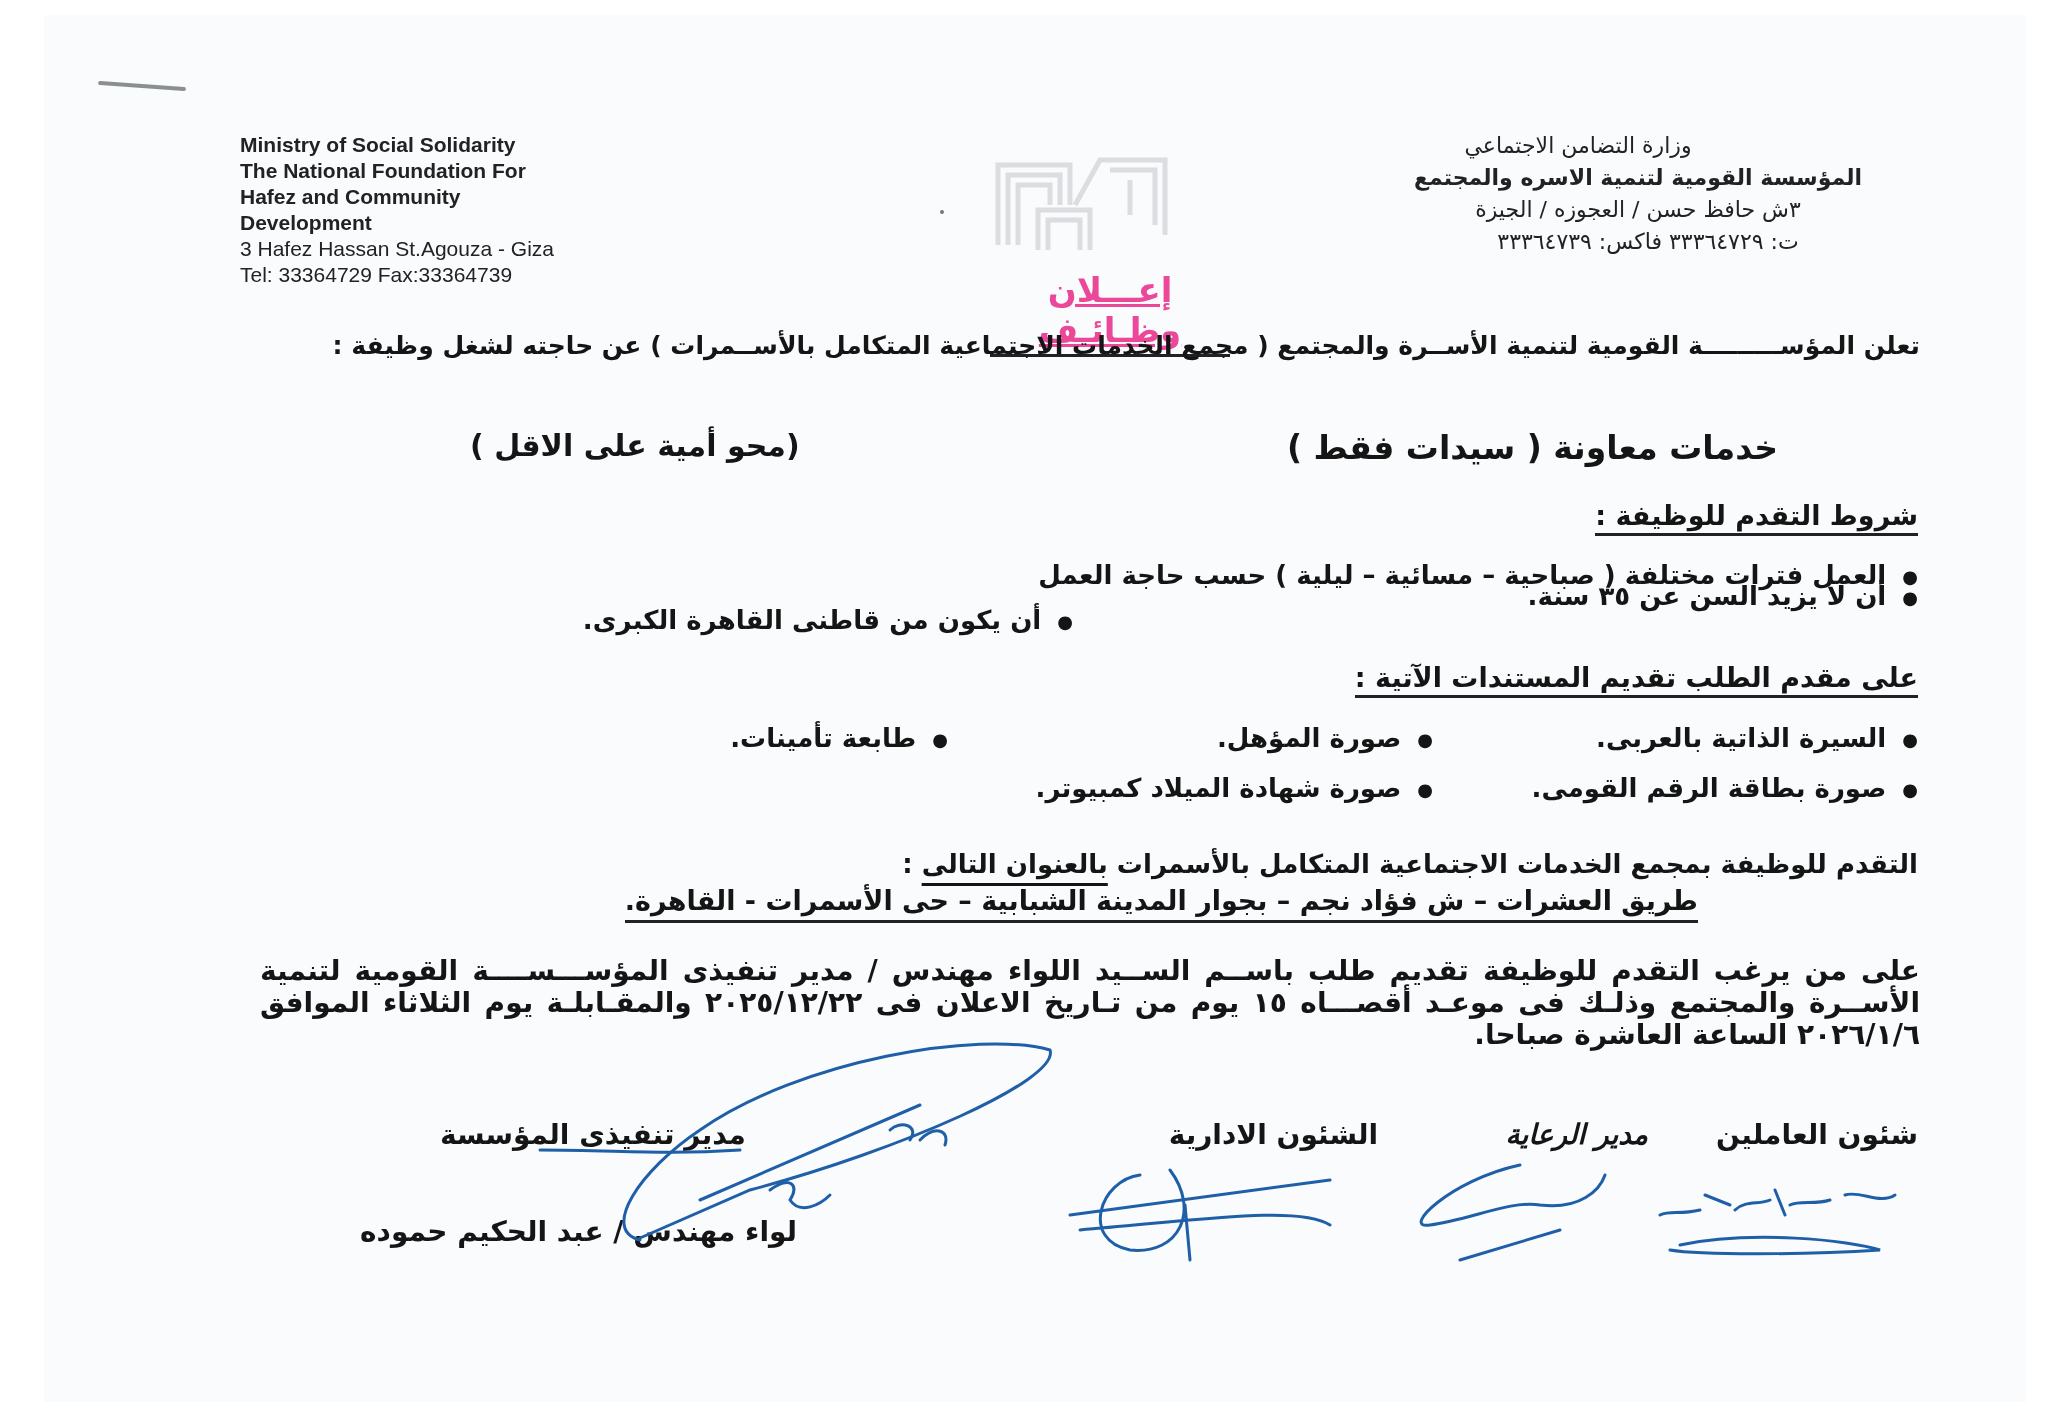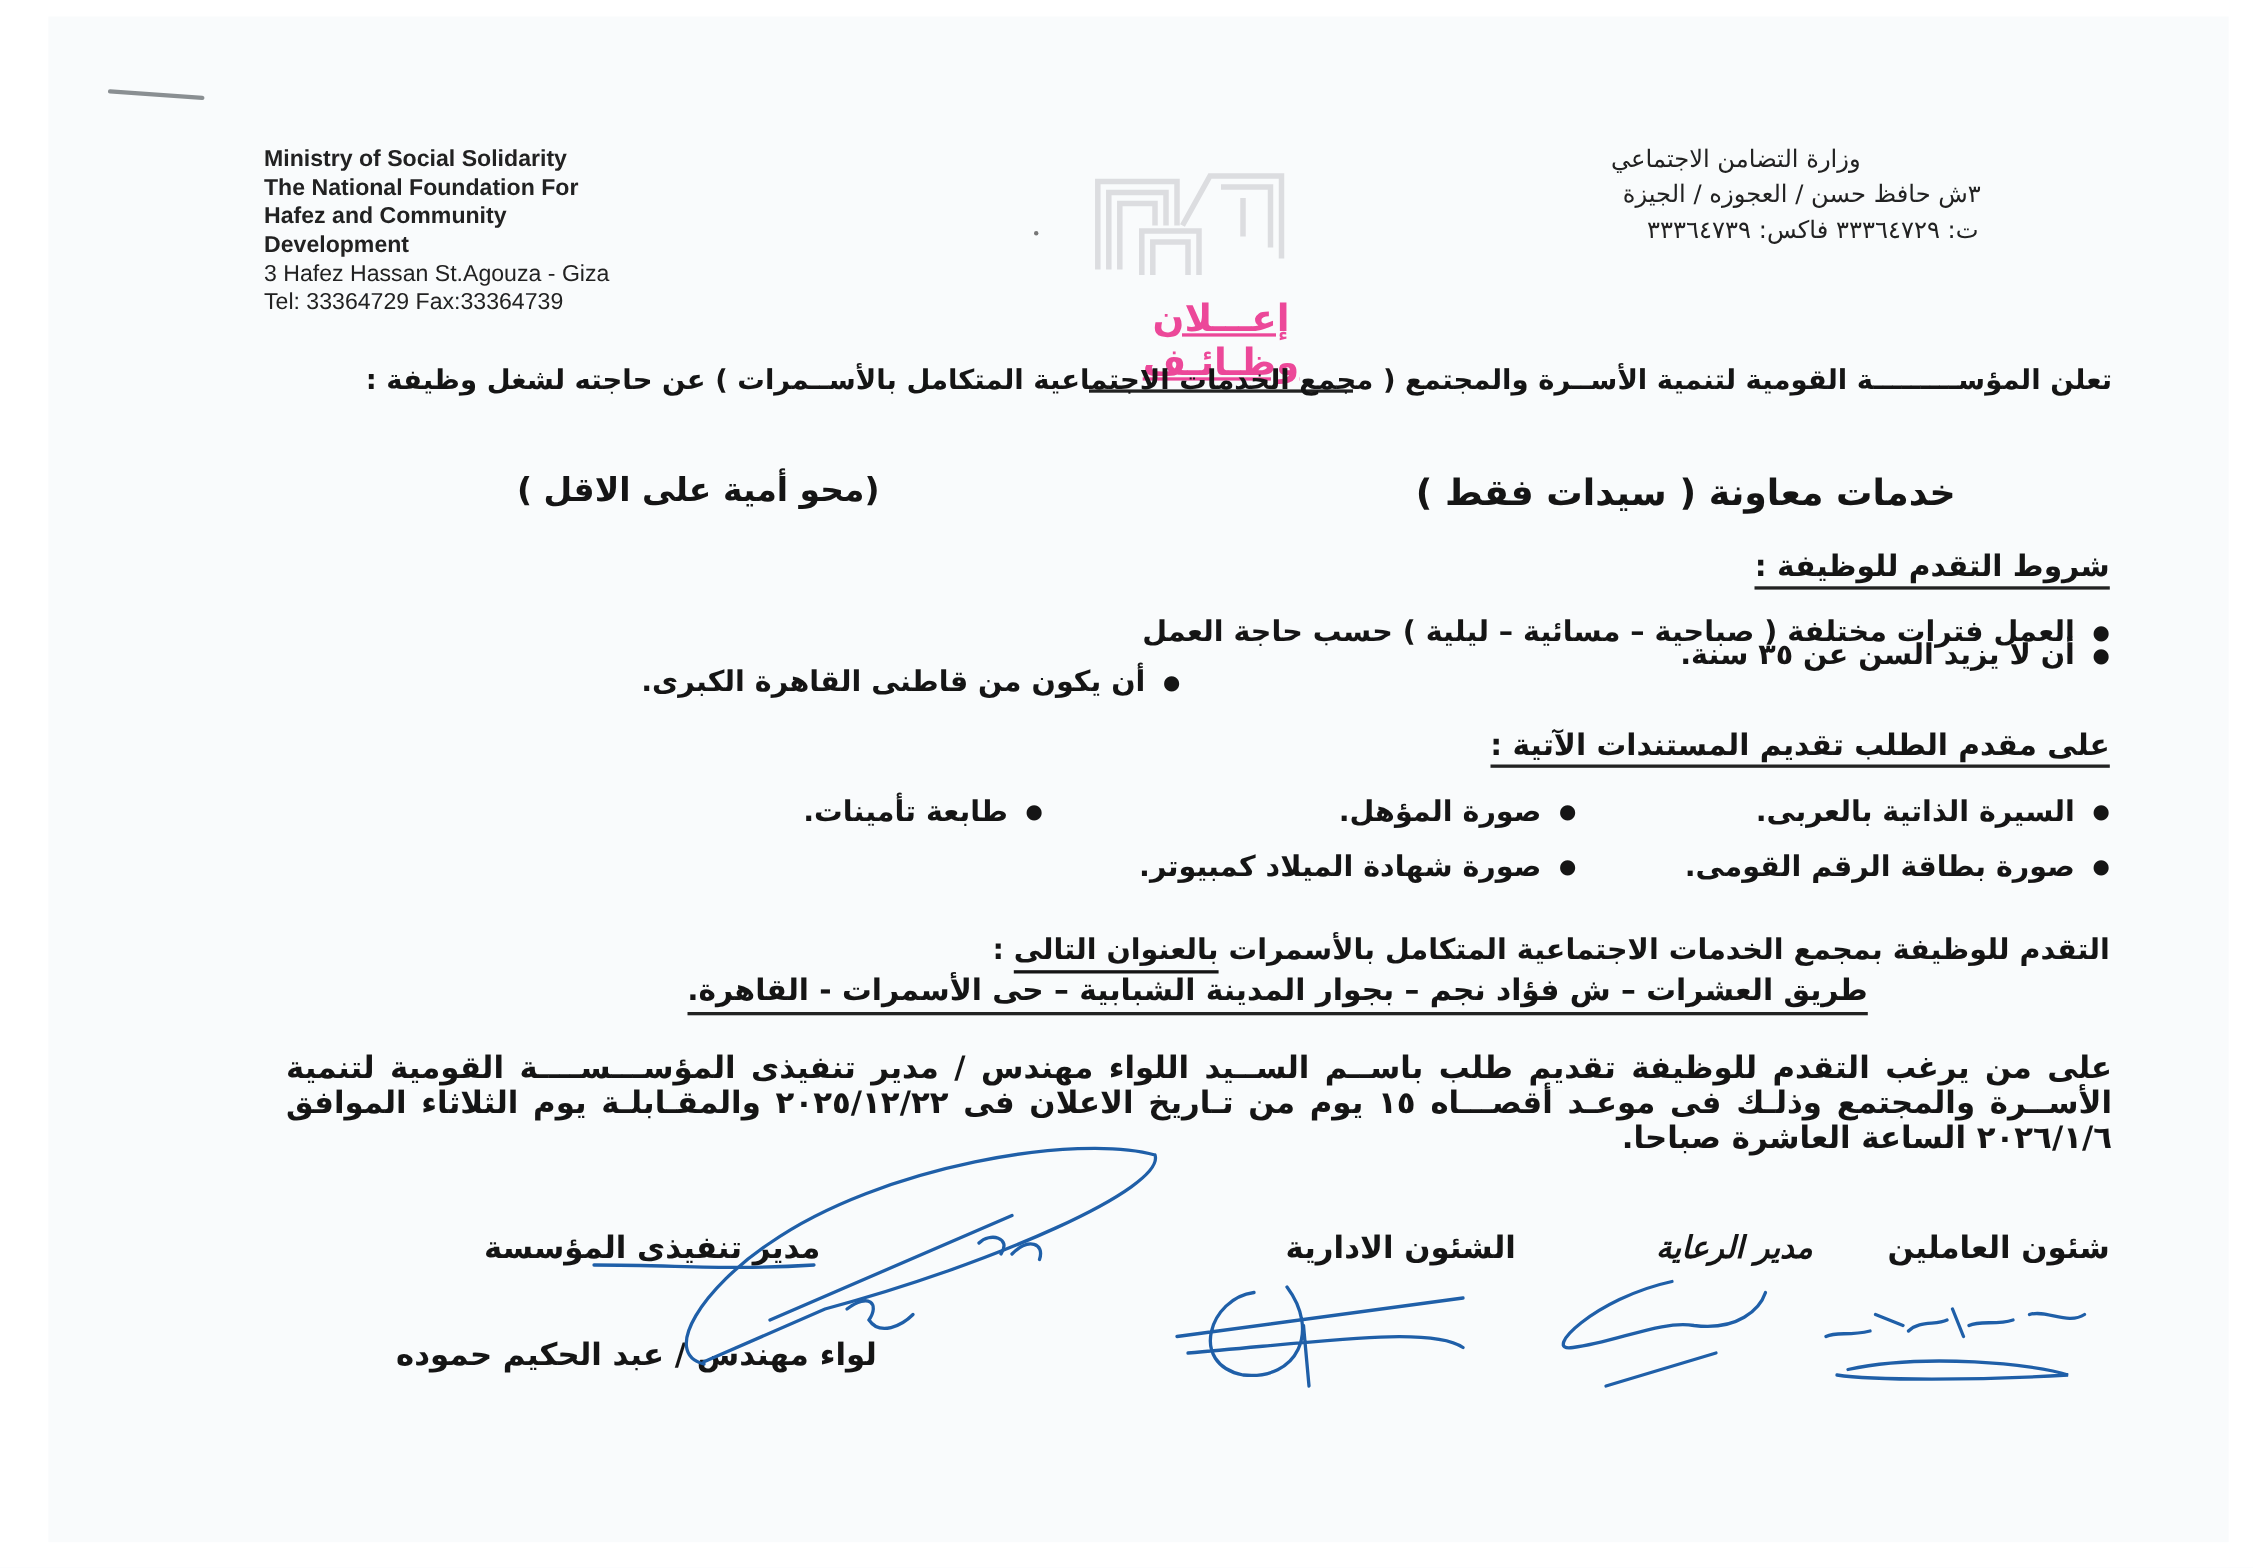--- a/index.html
+++ b/index.html
@@ -93,20 +93,21 @@
       <path d="M58 105 V75 H90 V105"></path>
     <path d="M85 60 L110 15 H175 V90"></path>
       <path d="M120 25 H165 V80"></path>
       <path d="M140 35 V70"></path>
   </g>
 </svg>
 <div class="abs dot"></div>
 
 <div class="abs ar-header">
   <div class="l1">وزارة التضامن الاجتماعي</div>
+  <div class="l2">المؤسسة القومية لتنمية الاسره والمجتمع</div>
   <div class="l3">٣ش حافظ حسن / العجوزه / الجيزة</div>
   <div class="l4">ت: ٣٣٣٦٤٧٢٩  فاكس: ٣٣٣٦٤٧٣٩</div>
 </div>
 
 <div class="abs title">إعـــلان وظـائـف</div>
 
 <div class="abs rtl para1">تعلن المؤســـــــــة القومية لتنمية الأســرة والمجتمع ( مجمع الخدمات الاجتماعية المتكامل بالأســمرات ) عن حاجته لشغل وظيفة :</div>
 
 <div class="abs rtl job job-title">خدمات معاونة ( سيدات فقط )</div>
 <div class="abs rtl job job-req">(محو أمية على الاقل )</div>

